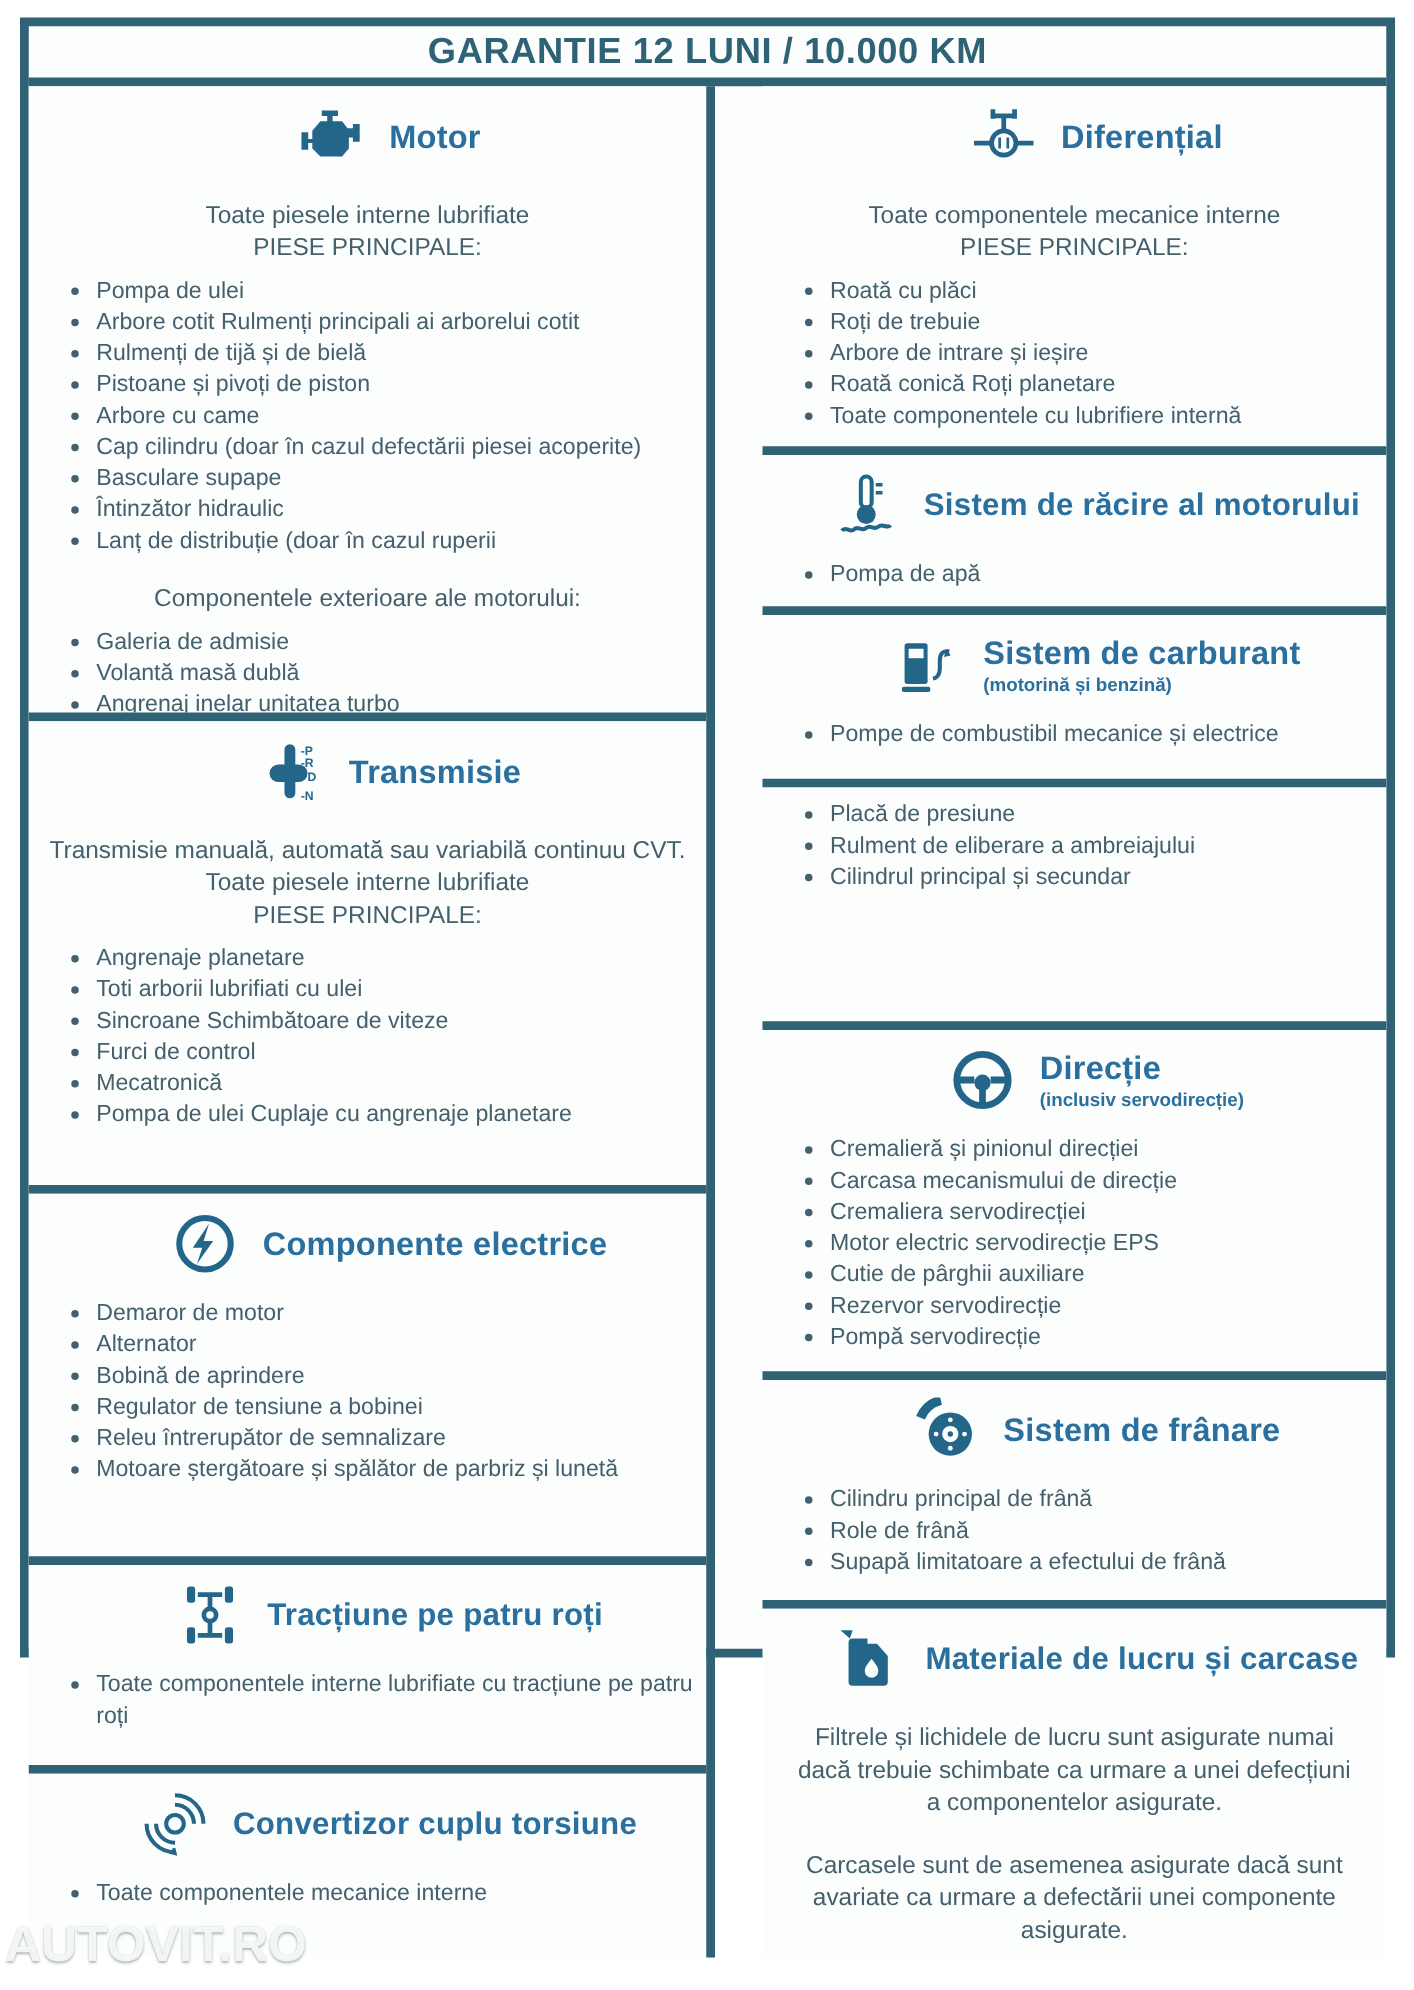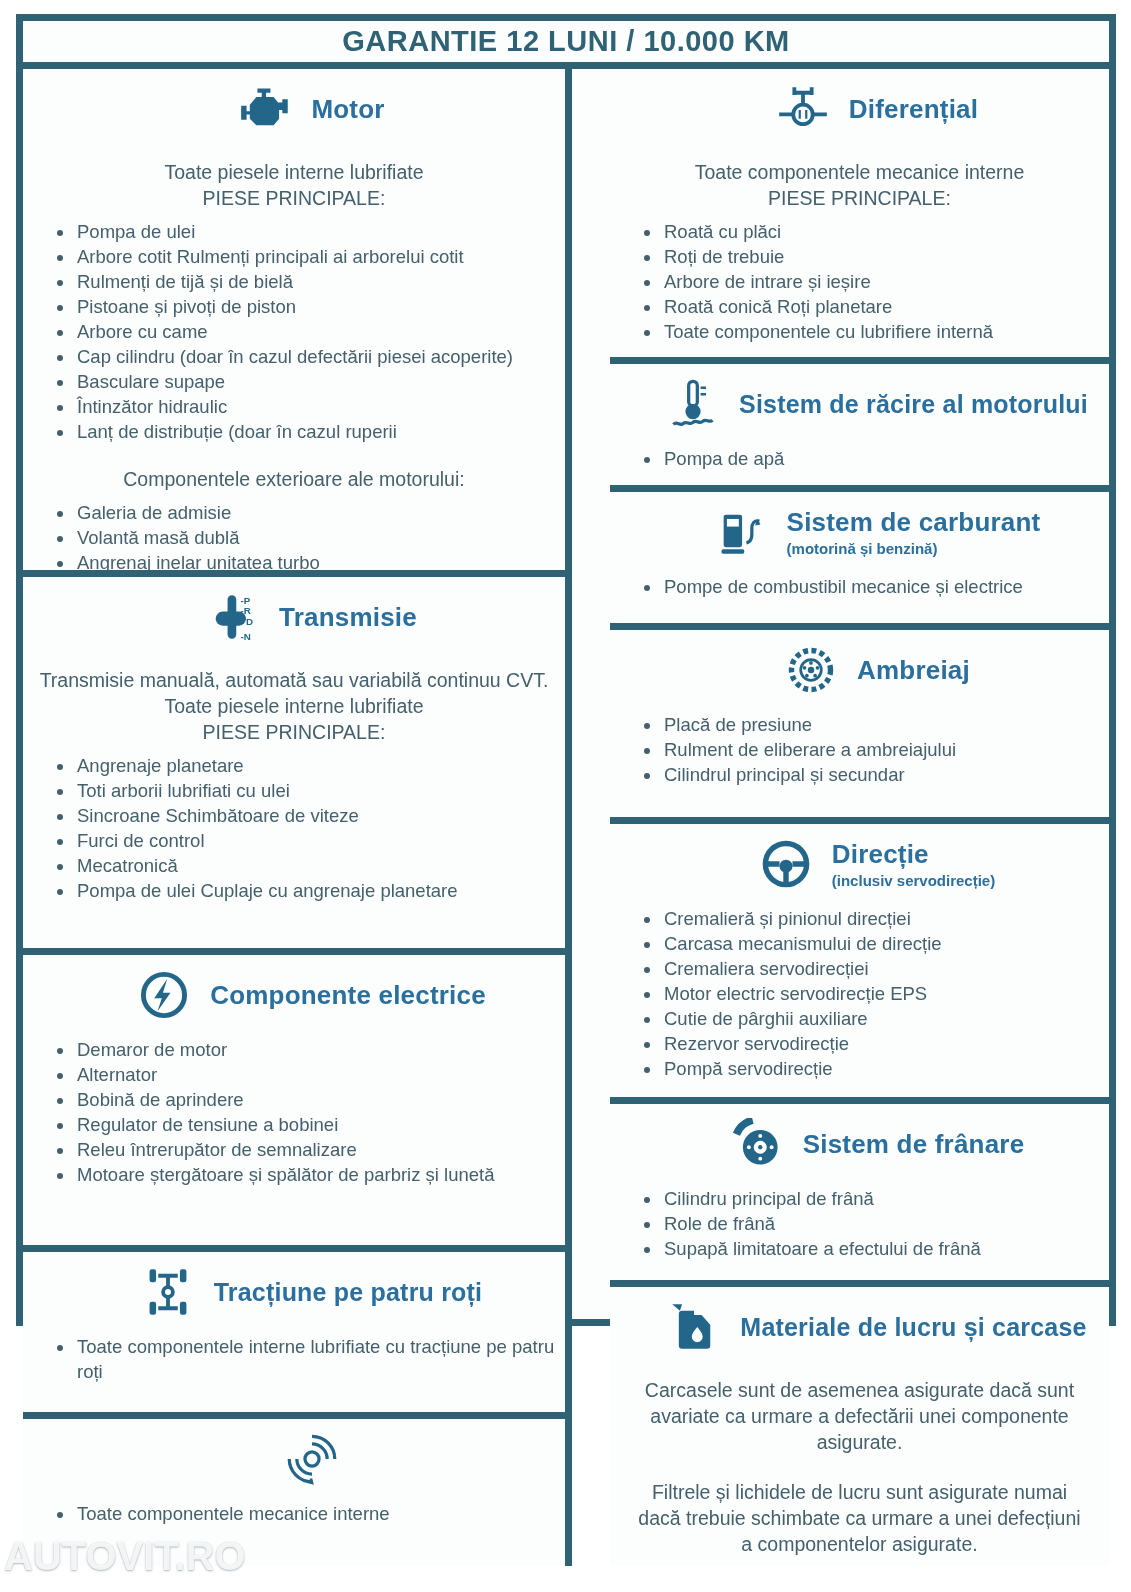--- a/index.html
+++ b/index.html
@@ -178,20 +178,23 @@
               <span class="sec-icon">
                 <svg viewBox="0 0 48 48" fill="none" stroke="currentColor">
                   <circle cx="24" cy="24" r="6.5" stroke-width="3"></circle>
                   <path d="M24 10a14 14 0 0 1 14 14" stroke-width="3"></path>
                   <path d="M24 38a14 14 0 0 1-14-14" stroke-width="3"></path>
                   <path d="M24 3a21 21 0 0 1 21 21" stroke-width="3"></path>
                   <path d="M24 45a21 21 0 0 1-21-21" stroke-width="3"></path>
                   <path d="M20 45l4 1-1-4" stroke-width="2.5"></path>
                 </svg>
               </span>
+              <div class="title-wrap">
+                <div class="sec-title long">Convertizor cuplu torsiune</div>
+              </div>
             </div>
             <ul class="bullets">
               <li>Toate componentele mecanice interne</li>
             </ul>
           </section>
         </div>
       <div class="col col-right">
           <section class="section-box sec-diferential">
             <div class="sec-header">
               <span class="sec-icon">
@@ -250,39 +253,20 @@
               <div class="title-wrap">
                 <div class="sec-title">Sistem de carburant</div>
                 <div class="sec-sub">(motorină și benzină)</div>
               </div>
             </div>
             <ul class="bullets">
               <li>Pompe de combustibil mecanice și electrice</li>
             </ul>
           </section>
           <section class="section-box sec-ambreiaj">
-            <div class="sec-header">
-              <span class="sec-icon">
-                <svg viewBox="0 0 48 48">
-                  <circle cx="24" cy="24" r="18" fill="none" stroke="currentColor" stroke-width="5" stroke-dasharray="4.5 3.2"></circle>
-                  <circle cx="24" cy="24" r="9.5" fill="none" stroke="currentColor" stroke-width="2.5"></circle>
-                  <circle cx="24" cy="24" r="3" fill="currentColor"></circle>
-                  <g fill="currentColor">
-                    <circle cx="24" cy="17.5" r="1.7"></circle>
-                    <circle cx="30" cy="22" r="1.7"></circle>
-                    <circle cx="27.8" cy="29.2" r="1.7"></circle>
-                    <circle cx="20.2" cy="29.2" r="1.7"></circle>
-                    <circle cx="18" cy="22" r="1.7"></circle>
-                  </g>
-                </svg>
-              </span>
-              <div class="title-wrap">
-                <div class="sec-title">Ambreiaj</div>
-              </div>
-            </div>
             <ul class="bullets">
               <li>Placă de presiune</li>
               <li>Rulment de eliberare a ambreiajului</li>
               <li>Cilindrul principal și secundar</li>
             </ul>
           </section>
           <section class="section-box sec-directie">
             <div class="sec-header">
               <span class="sec-icon">
                 <svg viewBox="0 0 48 48">
@@ -338,20 +322,20 @@
                 <svg viewBox="0 0 48 48">
                   <path d="M13 9h11v4h7l8 9v19a3 3 0 0 1-3 3H13a3 3 0 0 1-3-3V12a3 3 0 0 1 3-3z" fill="currentColor"></path>
                   <path d="M11 9L4 3h9z" fill="currentColor"></path>
                   <path d="M27 24c3.2 4.2 5 6.3 5 9a5 5 0 0 1-10 0c0-2.7 1.8-4.8 5-9z" fill="#fcfdfd"></path>
                 </svg>
               </span>
               <div class="title-wrap">
                 <div class="sec-title long">Materiale de lucru și carcase</div>
               </div>
             </div>
+            <div class="para">Filtrele și lichidele de lucru sunt asigurate numai dacă trebuie schimbate ca urmare a unei defecțiuni a componentelor asigurate.</div>
             <div class="para">Carcasele sunt de asemenea asigurate dacă sunt avariate ca urmare a defectării unei componente asigurate.</div>
-            <div class="para">Filtrele și lichidele de lucru sunt asigurate numai dacă trebuie schimbate ca urmare a unei defecțiuni a componentelor asigurate.</div>
           </section>
         </div>
     </div>
   </div>
   <div class="watermark">AUTOVIT.RO</div>
 </div>
 
 </body></html>

